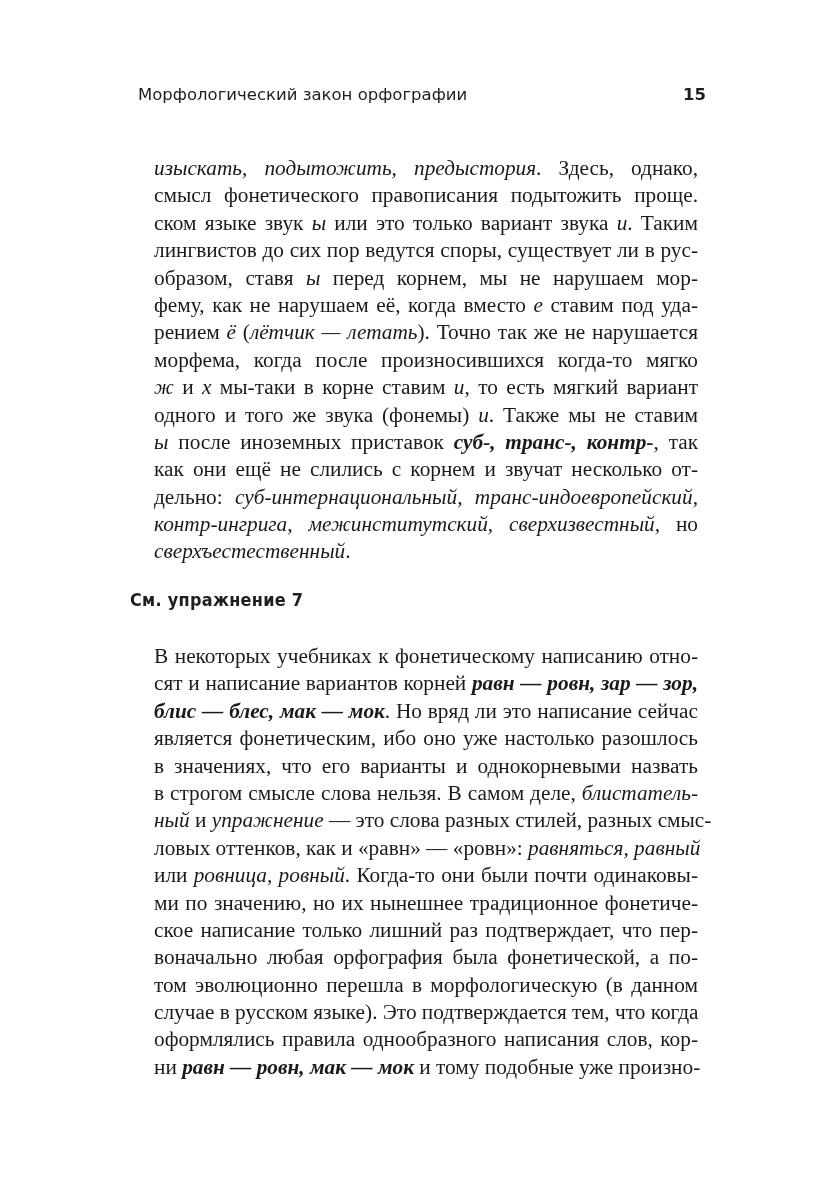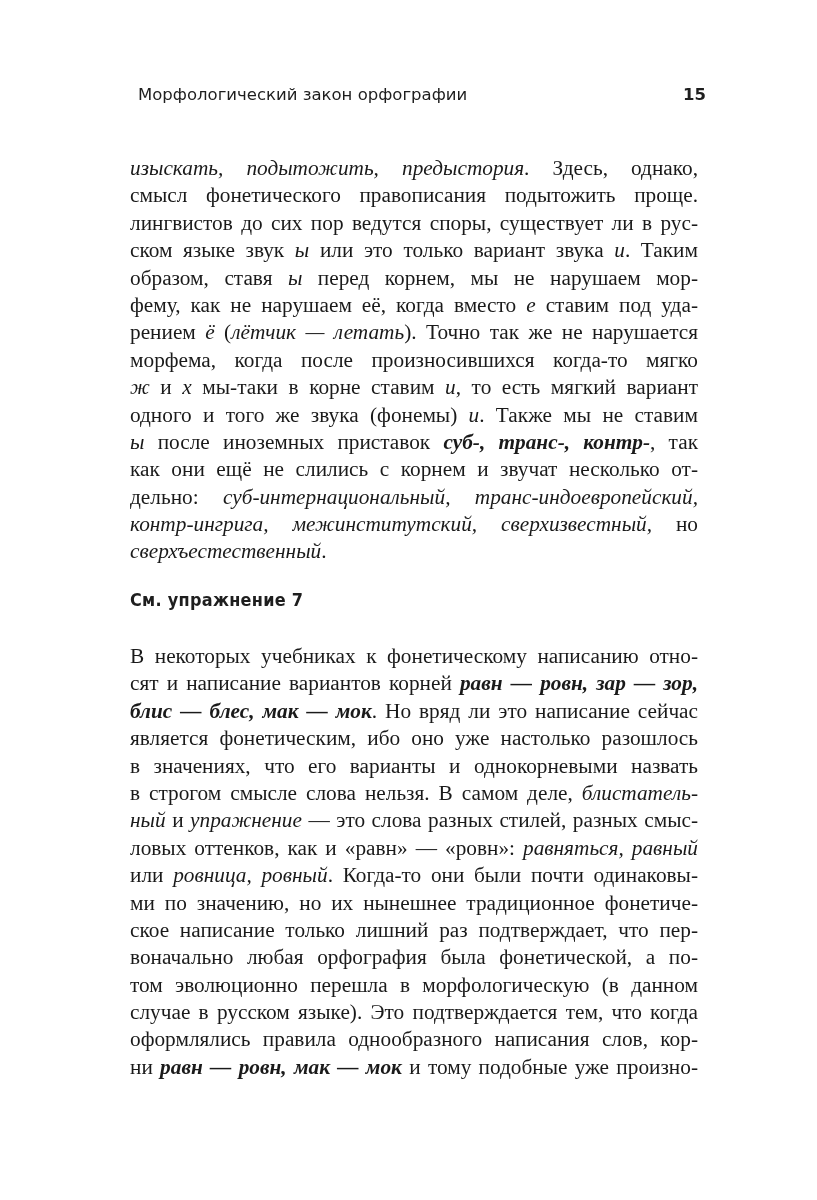--- a/index.html
+++ b/index.html
@@ -9,21 +9,21 @@
     position: absolute; left: 130px; top: 85px; width: 568px;
     font-family: "DejaVu Sans", sans-serif; font-size: 16.5px; color: #1e1e1e;
     display: flex; justify-content: space-between; align-items: baseline; margin-left: 8px;
   }
   .running-head .pnum { font-weight: bold; }
   .text {
     position: absolute; left: 130px; width: 568px;
     font-family: "Liberation Serif", serif; font-size: 21.3px; line-height: 27.4px;
     color: #1a1a1a; text-align: justify;
   }
-  .line { display: block; height: 27.4px; white-space: nowrap; text-align: justify; text-align-last: justify; }
+  .line { display: block; height: 27.4px; white-space: nowrap; text-align: justify; text-align-last: justify; margin-left: 24px; }
   .line.last { text-align-last: left; }
   .it { font-style: italic; }
   .bi { font-style: italic; font-weight: bold; }
   .heading {
     position: absolute; left: 130px; top: 590px;
     font-family: "DejaVu Sans", sans-serif; font-weight: bold; font-size: 17.5px;
     color: #1e1e1e; letter-spacing: 0.3px; transform: scaleX(0.92); transform-origin: left center;
   }
   #p1 { top: 155px; }
   #p2 { top: 643px; }
@@ -33,22 +33,22 @@
 
 <div class="page">
   <div class="running-head">
     <span>Морфологический закон орфографии</span>
     <span class="pnum">15</span>
   </div>
 
   <div class="text" id="p1">
       <span class="line"><span class="it">изыскать, подытожить, предыстория</span><span>. Здесь, однако,</span></span>
       <span class="line"><span>смысл фонетического правописания подытожить проще.</span></span>
+      <span class="line"><span>ском языке звук </span><span class="it">ы</span><span> или это только вариант звука </span><span class="it">и</span><span>. Таким</span></span>
       <span class="line"><span>лингвистов до сих пор ведутся споры, существует ли в рус-</span></span>
-      <span class="line"><span>ском языке звук </span><span class="it">ы</span><span> или это только вариант звука </span><span class="it">и</span><span>. Таким</span></span>
       <span class="line"><span>образом, ставя </span><span class="it">ы</span><span> перед корнем, мы не нарушаем мор-</span></span>
       <span class="line"><span>фему, как не нарушаем её, когда вместо </span><span class="it">е</span><span> ставим под уда-</span></span>
       <span class="line"><span>рением </span><span class="it">ё</span><span> (</span><span class="it">лётчик — летать</span><span>). Точно так же не нарушается</span></span>
       <span class="line"><span>морфема, когда после произносившихся когда-то мягко</span></span>
       <span class="line"><span class="it">ж</span><span> и </span><span class="it">х</span><span> мы-таки в корне ставим </span><span class="it">и</span><span>, то есть мягкий вариант</span></span>
       <span class="line"><span>одного и того же звука (фонемы) </span><span class="it">и</span><span>. Также мы не ставим</span></span>
       <span class="line"><span class="it">ы</span><span> после иноземных приставок </span><span class="bi">суб-, транс-, контр-</span><span>, так</span></span>
       <span class="line"><span>как они ещё не слились с корнем и звучат несколько от-</span></span>
       <span class="line"><span>дельно: </span><span class="it">суб-интернациональный, транс-индоевропейский,</span></span>
       <span class="line"><span class="it">контр-ингрига, межинститутский, сверхизвестный,</span><span> но</span></span>

